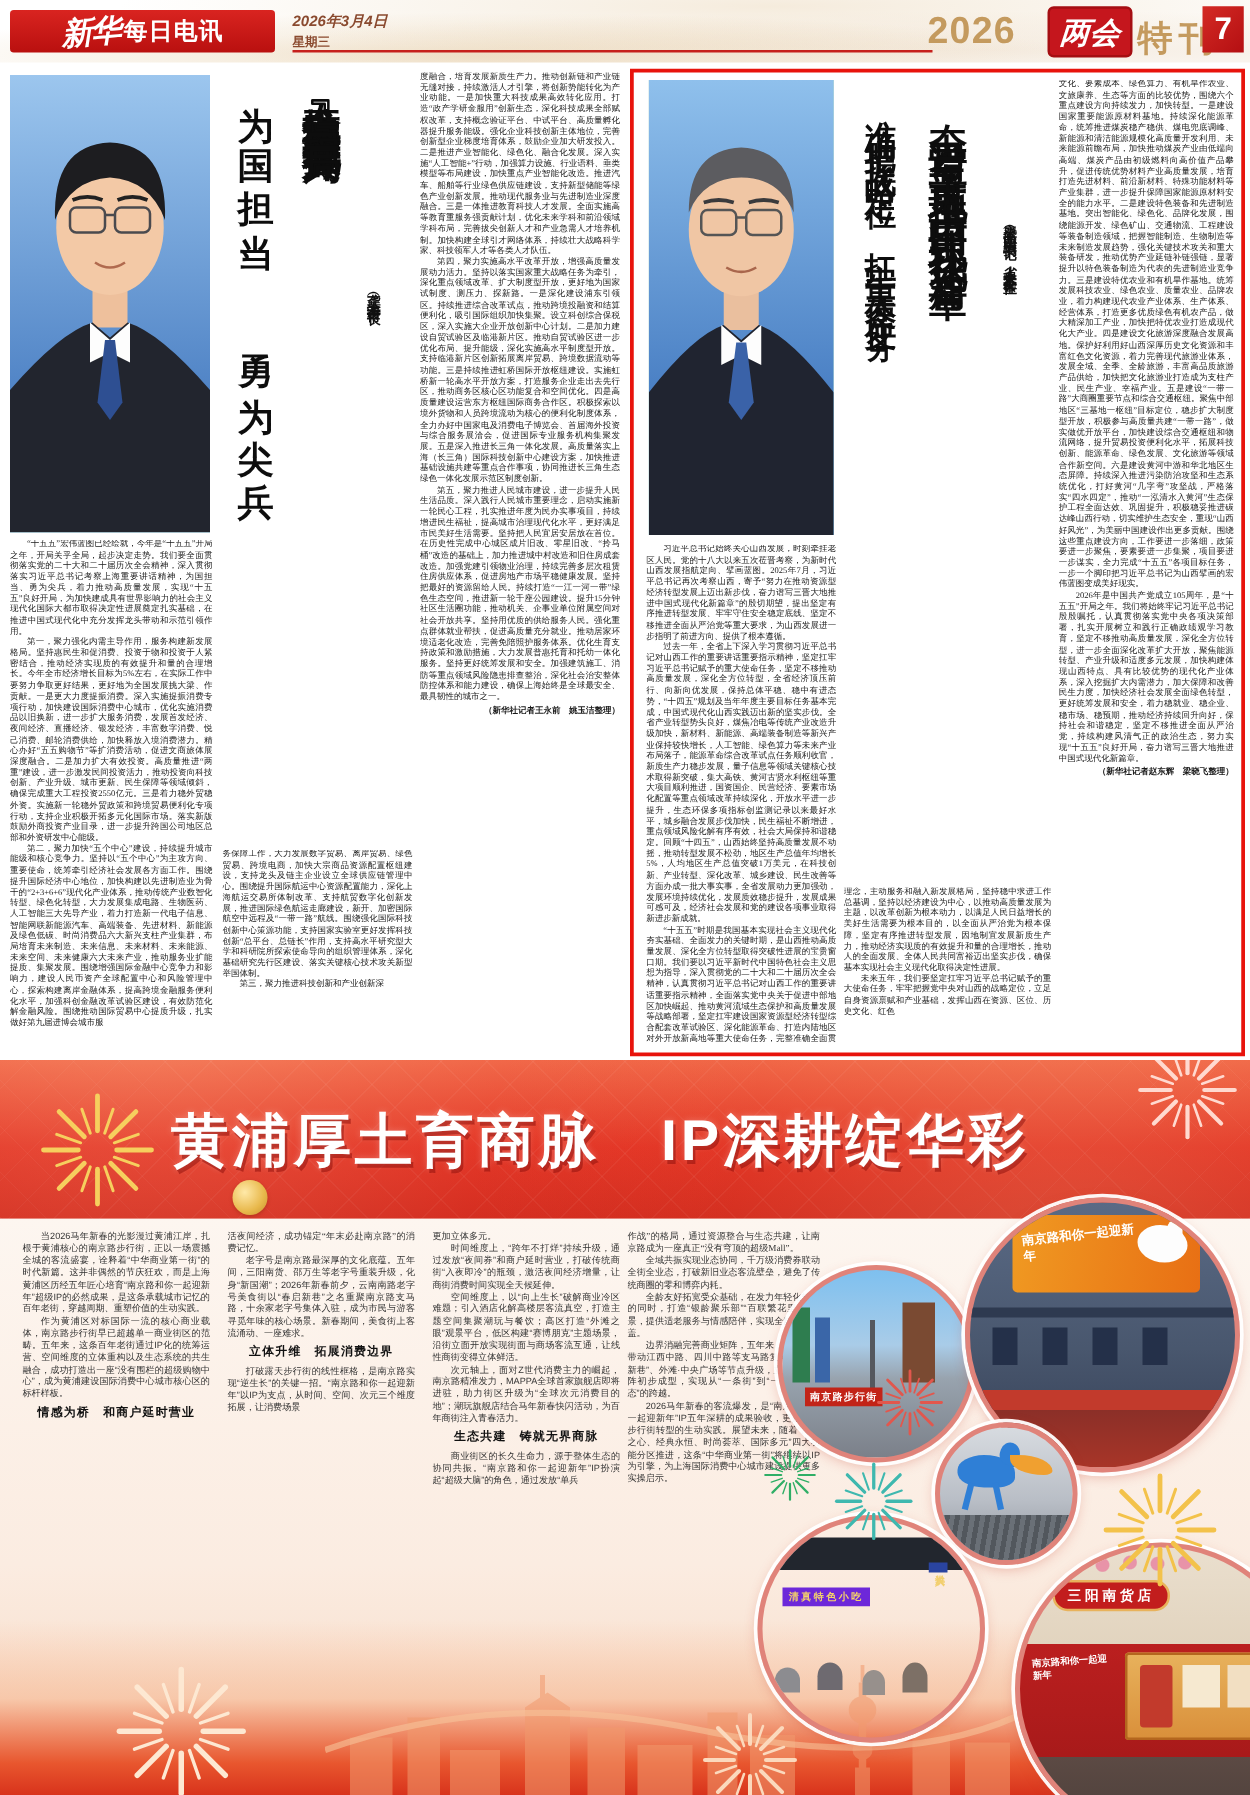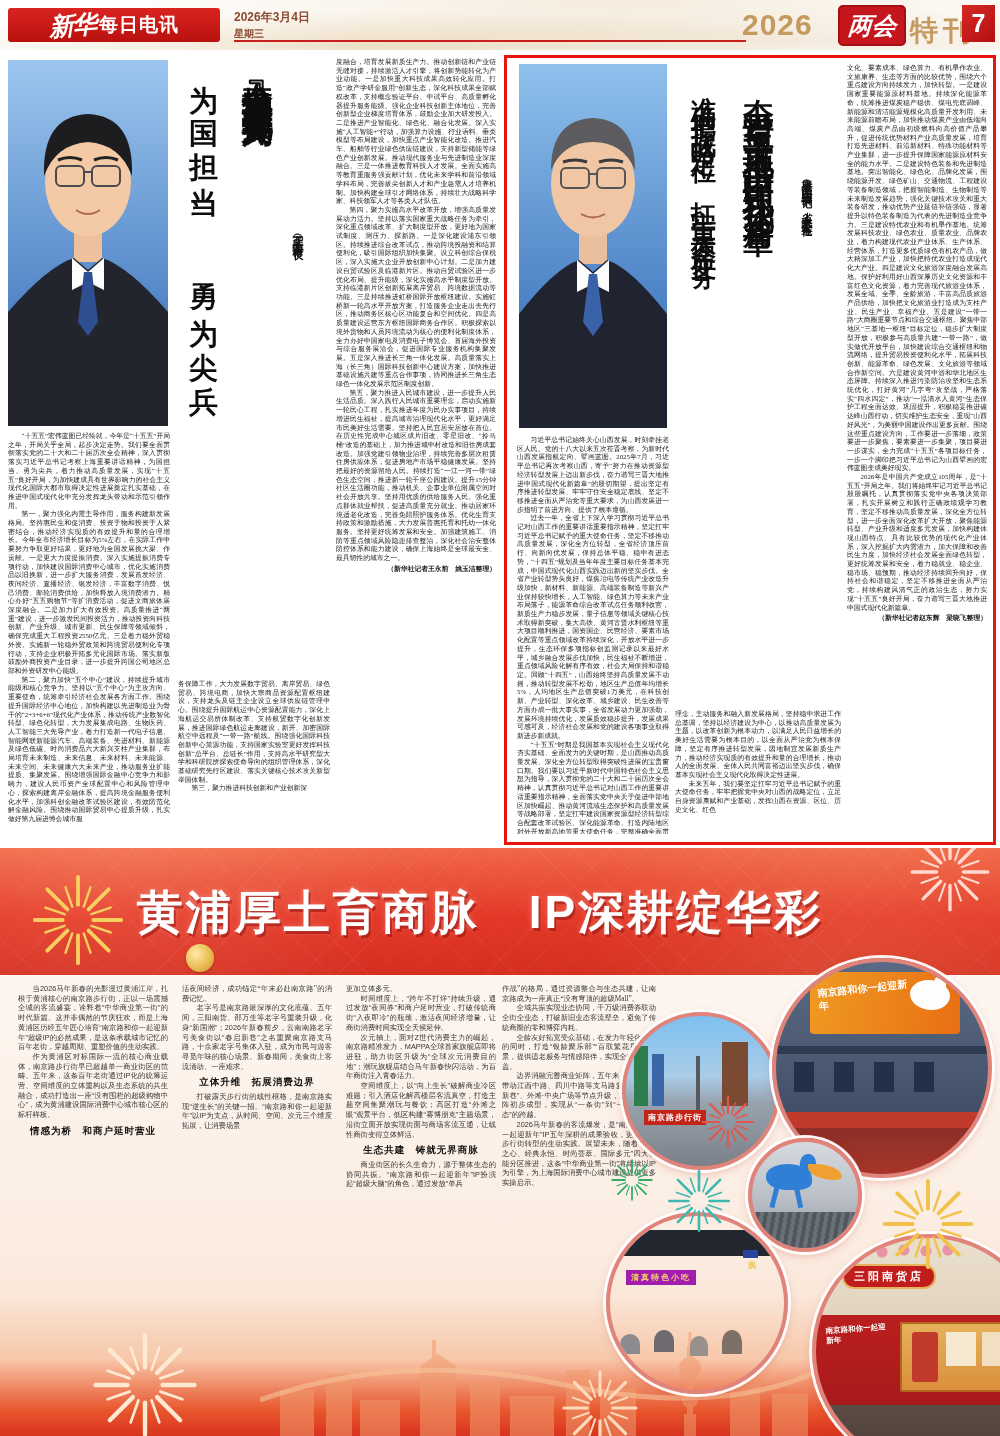--- a/index.html
+++ b/index.html
@@ -9,21 +9,21 @@
   
   .toptex{left:0;top:0;width:1000px;height:50px;
     background:radial-gradient(ellipse at 38% 90%,rgba(216,178,118,.38),transparent 55%),
                radial-gradient(ellipse at 62% 10%,rgba(222,190,140,.30),transparent 60%),
                radial-gradient(ellipse at 80% 80%,rgba(210,170,120,.22),transparent 55%);}
   .masthead{left:8px;top:8px;width:212px;height:34px;border-radius:3px;
     background:linear-gradient(180deg,#d92420,#b9100f);display:flex;align-items:center;justify-content:center;gap:4px;}
   .mast-script{color:#fff;font-weight:900;font-size:25px;font-style:italic;transform:rotate(-5deg);letter-spacing:-2px;}
   .mast-rest{color:#fff;font-weight:900;font-size:19px;font-family:"Liberation Sans",sans-serif;letter-spacing:1px;}
   .dateblock{left:234px;top:9px;font-family:"Liberation Sans",sans-serif;color:#8a4a2f;}
-  .date1{font-size:12px;font-weight:bold;}
+  .date1{font-size:12px;font-weight:bold;font-style:italic;}
   .date2{font-size:10px;font-weight:bold;margin-top:1px;}
   .redrule{left:234px;top:40px;width:512px;height:2px;background:#c6201c;}
   .ed-year{left:742px;top:8px;font-size:30px;font-weight:900;color:#c49a5e;font-family:"Liberation Sans",sans-serif;letter-spacing:1px;}
   .ed-seal{left:838px;top:5px;width:64px;height:37px;background:#c5161d;border-radius:5px;border:2px solid #a50e12;
     display:flex;align-items:center;justify-content:center;}
   .ed-seal span{color:#fff;font-weight:900;font-size:24px;font-style:italic;transform:skewX(-4deg);}
   .ed-label{left:910px;top:12px;font-size:28px;font-weight:900;color:#c49a5e;letter-spacing:5px;font-family:Liberation Serif, serif;}
   .pagebox{left:962px;top:5px;width:33px;height:37px;background:linear-gradient(135deg,#d42a24,#b40f12);
     display:flex;align-items:center;justify-content:center;color:#fff;font-size:25px;font-weight:900;font-family:"Liberation Sans",sans-serif;}
   
@@ -245,22 +245,22 @@
   </div>
   <div class="abs featcol" style="left:182px;top:984px;width:150px;height:314px">
     <p class="cont">活夜间经济，成功锚定“年末必赴南京路”的消费记忆。</p>
     <p>老字号是南京路最深厚的文化底蕴。五年间，三阳南货、邵万生等老字号重装升级，化身“新国潮”；2026年新春前夕，云南南路老字号美食街以“春启新巷”之名重聚南京路支马路，十余家老字号集体入驻，成为市民与游客寻觅年味的核心场景。新春期间，美食街上客流涌动、一座难求。</p>
     <h4>立体升维　拓展消费边界</h4>
     <p>打破露天步行街的线性框格，是南京路实现“逆生长”的关键一招。“南京路和你一起迎新年”以IP为支点，从时间、空间、次元三个维度拓展，让消费场景</p>
   </div>
   <div class="abs featcol" style="left:346px;top:984px;width:150px;height:314px">
     <p class="cont">更加立体多元。</p>
     <p>时间维度上，“跨年不打烊”持续升级，通过发放“夜间券”和商户延时营业，打破传统商街“入夜即冷”的瓶颈，激活夜间经济增量，让商街消费时间实现全天候延伸。</p>
+    <p>空间维度上，以“向上生长”破解商业冷区难题；引入酒店化解高楼层客流真空，打造主题空间集聚潮玩与餐饮；高区打造“外滩之眼”观景平台，低区构建“赛博朋克”主题场景，沿街立面开放实现街面与商场客流互通，让线性商街变得立体鲜活。</p>
     <p>次元轴上，面对Z世代消费主力的崛起，南京路精准发力，MAPPA全球首家旗舰店即将进驻，助力街区升级为“全球次元消费目的地”；潮玩旗舰店结合马年新春快闪活动，为百年商街注入青春活力。</p>
-    <p>空间维度上，以“向上生长”破解商业冷区难题；引入酒店化解高楼层客流真空，打造主题空间集聚潮玩与餐饮；高区打造“外滩之眼”观景平台，低区构建“赛博朋克”主题场景，沿街立面开放实现街面与商场客流互通，让线性商街变得立体鲜活。</p>
     <h4>生态共建　铸就无界商脉</h4>
     <p>商业街区的长久生命力，源于整体生态的协同共振。“南京路和你一起迎新年”IP扮演起“超级大脑”的角色，通过发放“单兵</p>
   </div>
   <div class="abs featcol" style="left:502px;top:984px;width:154px;height:334px">
     <p class="cont">作战”的格局，通过资源整合与生态共建，让南京路成为一座真正“没有穹顶的超级Mall”。</p>
     <p>全域共振实现业态协同，千万级消费券联动全街全业态，打破新旧业态客流壁垒，避免了传统商圈的零和博弈内耗。</p>
     <p>全龄友好拓宽受众基础，在发力年轻化转型的同时，打造“银龄聚乐部”“百联繁花里”等场景，提供适老服务与情感陪伴，实现全龄客群覆盖。</p>
     <p>边界消融完善商业矩阵，五年来，主街延伸带动江西中路、四川中路等支马路复苏，“春启新巷”、外滩·中央广场等节点升级，立体商业矩阵初步成型，实现从“一条街”到“一个商圈生态”的跨越。</p>
     <p>2026马年新春的客流爆发，是“南京路和你一起迎新年”IP五年深耕的成果验收，更是传统步行街转型的生动实践。展望未来，随着“海派之心、经典永恒、时尚荟萃、国际多元”四大功能分区推进，这条“中华商业第一街”将继续以IP为引擎，为上海国际消费中心城市建设提供更多实操启示。</p>
   </div>
@@ -293,21 +293,21 @@
     <div style="position:absolute;left:48px;top:12px;width:16px;height:18px;background:#2f7fd6;border-radius:60% 70% 20% 60%;transform:rotate(20deg)"></div>
     <div style="position:absolute;left:20px;top:44px;width:5px;height:22px;background:#2f7fd6;transform:rotate(14deg)"></div>
     <div style="position:absolute;left:44px;top:44px;width:5px;height:22px;background:#2f7fd6;transform:rotate(-12deg)"></div>
     <div style="position:absolute;left:56px;top:22px;width:34px;height:16px;background:#f0a030;border-radius:0 80% 20% 80%"></div>
     <div style="position:absolute;left:0;top:70px;width:106px;height:36px;
          background:repeating-linear-gradient(100deg,#6a7077 0 4px,#52575d 4px 8px)"></div>
   </div>
   <div class="abs circ" style="left:606px;top:1212px;width:174px;height:174px;
        background:linear-gradient(180deg,#c9b draws,#cbb89a 0%,#b7a184 46%,#6b6660 72%,#57534e 100%)">
     <div style="position:absolute;left:0;top:14px;width:174px;height:26px;background:#22262e"></div>
-    <div class="sign" style="left:16px;top:54px;background:#a21caf;color:#f5d36a;font-size:8px;padding:2px 5px;letter-spacing:2px">清真特色小吃</div>
+    <div class="sign" style="left:16px;top:54px;background:#6d28d9;color:#f5d36a;font-size:8px;padding:2px 5px;letter-spacing:2px">清真特色小吃</div>
     <div class="sign vert" style="right:26px;top:34px;background:#2a44a0;color:#f2cf6e;font-size:8px;padding:4px 2px">洪长兴</div>
     <div style="position:absolute;left:10px;top:118px;width:20px;height:20px;background:#8c8c90;border-radius:50% 50% 0 0"></div>
     <div style="position:absolute;left:44px;top:114px;width:20px;height:22px;background:#6e6a70;border-radius:50% 50% 0 0"></div>
     <div style="position:absolute;left:80px;top:120px;width:18px;height:20px;background:#97908c;border-radius:50% 50% 0 0"></div>
     <div style="position:absolute;left:112px;top:114px;width:20px;height:24px;background:#7d7066;border-radius:50% 50% 0 0"></div>
   </div>
   <div class="abs circ" style="left:812px;top:1234px;width:226px;height:226px;
        background:linear-gradient(180deg,#eadfce 0%,#e2d4bf 34%,#bb1f1f 34%,#a81a1a 74%,#5c4a44 74%,#4c3f3a 100%)">
     <div style="position:absolute;left:14px;top:6px;width:150px;height:14px;background:radial-gradient(circle at 8px 7px,#e893a8 5px,transparent 6px),radial-gradient(circle at 30px 6px,#e893a8 5px,transparent 6px),radial-gradient(circle at 52px 8px,#e893a8 5px,transparent 6px),radial-gradient(circle at 74px 6px,#e893a8 5px,transparent 6px),radial-gradient(circle at 96px 7px,#e893a8 5px,transparent 6px),radial-gradient(circle at 118px 6px,#e893a8 5px,transparent 6px)"></div>
     <div class="sign" style="left:26px;top:26px;background:#c21d1d;color:#fff;font-size:11px;padding:3px 10px;border-radius:12px;letter-spacing:3px;border:2px solid #e8b25c">三阳南货店</div>

